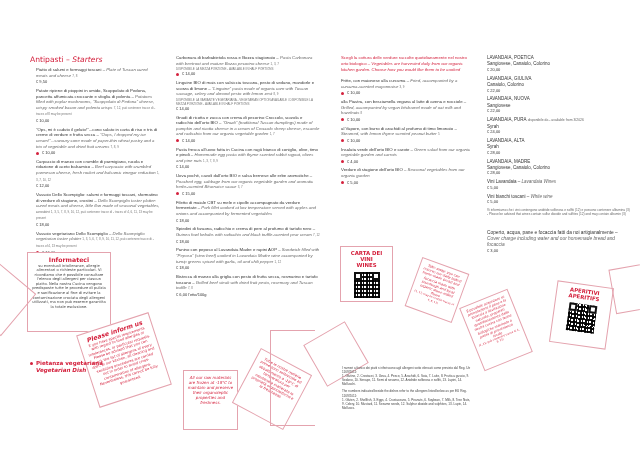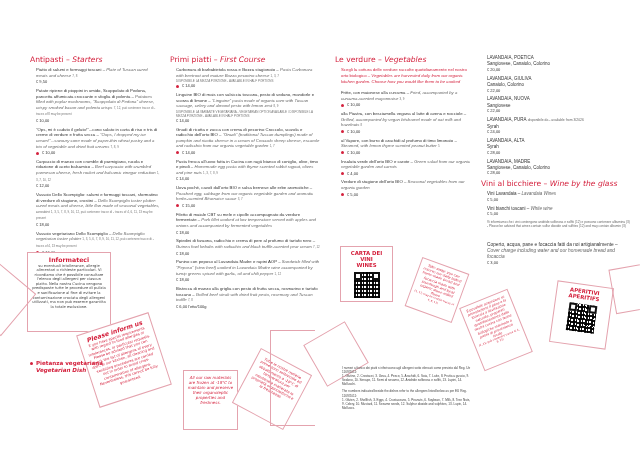--- a/index.html
+++ b/index.html
@@ -45,38 +45,36 @@
       <div class="item"><span class="it">Piatto di salumi e formaggi toscani</span> – <span class="en">Plate of Tuscan cured meats and cheese</span> <span class="al">7, 8</span><span class="price">€ 9,50</span></div>
       <div class="item"><span class="it">Patate ripiene di pioppini in umido, Scoppolato di Pedona, pancetta affumicata croccante e sfoglia di polenta</span> – <span class="en">Potatoes filled with poplar mushrooms, "Scoppolato di Pedona" cheese, crispy smoked bacon and polenta crisps</span> <span class="al">7, 12, può contenere tracce di - traces of 8 may be present</span><span class="price">€ 10,00</span></div>
       <div class="item"><span class="it">"Ops, mi è caduto il gelato!"...cono salato in carta di riso e tris di creme di verdure e frutta secca</span> – <span class="en">"Oops, I dropped my ice cream!"...savoury cone made of paper-thin wheat pastry and a trio of vegetable and dried fruit creams</span> <span class="al">7, 8, 9</span><span class="price dot">€ 10,00</span></div>
       <div class="item"><span class="it">Carpaccio di manzo con crumble di parmigiano, rucola e riduzione di aceto balsamico</span> – <span class="en">Beef carpaccio with crumbled parmesan cheese, fresh rocket and balsamic vinegar reduction</span> <span class="al">1, 3, 7, 10, 12</span><span class="price">€ 12,00</span></div>
       <div class="item"><span class="it">Vassoio Dello Scompiglio: salumi e formaggi toscani, sformatino di verdure di stagione, crostini</span> – <span class="en">Dello Scompiglio taster platter: cured meats and cheese, little flan made of seasonal vegetables, crostini</span> <span class="al">1, 3, 5, 7, 8, 9, 10, 12, può contenere tracce di - traces of 4, 6, 11, 13 may be present</span><span class="price">€ 18,00</span></div>
       <div class="item"><span class="it">Vassoio vegetariano Dello Scompiglio</span> – <span class="en">Dello Scompiglio vegetarian taster platter</span> <span class="al">1, 3, 5, 6, 7, 8, 9, 10, 11, 12, può contenere tracce di - traces of 4, 13 may be present</span><span class="price dot">€ 16,00</span></div>
     </div>
 </div>
 
 <div class="col" style="left:170px;width:150px;top:37px;">
-  <div class="sec-title"><span>Primi piatti</span> – <i>First Course</i></div>
   <div id="primi-list">
       <div class="item"><span class="it">Carbonara di barbabietola rossa e Bozza stagionato</span> – <span class="en">Pasta Carbonara with beetroot and mature Bozza pecorino cheese</span> <span class="al">1, 3, 7</span><span class="note">Disponibile la mezza porzione - Available in half portions</span><span class="price dot">€ 14,00</span></div>
       <div class="item"><span class="it">Linguine BIO di mais con salsiccia toscana, pesto di sedano, mandorle e scorza di limone</span> – <span class="en">"Linguine" pasta made of organic corn with Tuscan sausage, celery and almond pesto with lemon zest</span> <span class="al">8, 9</span><span class="note">Disponibile la variante vegetariana - Vegetarian option available / Disponibile la mezza porzione - Available in half portions</span><span class="price">€ 14,00</span></div>
       <div class="item"><span class="it">Gnudi di ricotta e zucca con crema di pecorino Croccolo, scarola e radicchio dell'orto BIO</span> – <span class="en">"Gnudi" (traditional Tuscan dumplings) made of pumpkin and ricotta cheese in a cream of Croccolo sheep cheese, escarole and radicchio from our organic vegetable garden</span> <span class="al">1, 7</span><span class="price dot">€ 14,00</span></div>
       <div class="item"><span class="it">Pasta fresca all'uovo fatta in Cucina con ragù bianco di coniglio, olive, timo e pinoli</span> – <span class="en">Homemade egg pasta with thyme scented rabbit ragout, olives and pine nuts</span> <span class="al">1, 3, 7, 8, 9</span><span class="price">€ 14,00</span></div>
     </div>
   <div id="secondi-list">
       <div class="item"><span class="it">Uova poché, cavoli dall'orto BIO e salsa bernese alle erbe aromatiche</span> – <span class="en">Poached egg, cabbage from our organic vegetable garden and aromatic herbs-scented Béarnaise sauce</span> <span class="al">3, 7</span><span class="price dot">€ 15,00</span></div>
       <div class="item"><span class="it">Filetto di maiale CBT su mele e cipolle accompagnato da verdure fermentate</span> – <span class="en">Pork fillet cooked at low temperature served with apples and onions and accompanied by fermented vegetables</span> <span class="al"></span><span class="price">€ 18,00</span></div>
       <div class="item"><span class="it">Spiedini di faraona, radicchio e crema di pere al profumo di tartufo nero</span> – <span class="en">Guinea fowl kebabs with radicchio and black truffle-scented pear cream</span> <span class="al">7, 12</span><span class="price">€ 18,00</span></div>
       <div class="item"><span class="it">Panino con peposo al Lavandaia Madre e rapini AOP</span> – <span class="en">Sandwich filled with "Peposo" (stew beef) cooked in Lavandaia Madre wine accompanied by turnip greens spiced with garlic, oil and chili pepper</span> <span class="al">1, 12</span><span class="price">€ 18,00</span></div>
       <div class="item"><span class="it">Bistecca di manzo alla griglia con pesto di frutta secca, rosmarino e tartufo toscano</span> – <span class="en">Grilled beef steak with dried fruit pesto, rosemary and Tuscan truffle</span> <span class="al">7, 8</span><span class="price">€ 6,00 l'etto/100g</span></div>
     </div>
 </div>
 
 <div class="col" style="left:335px;width:140px;top:37px;">
-  <div class="sec-title"><span>Le verdure</span> – <i>Vegetables</i></div>
   <div class="intro"><span>Scegli la cottura delle verdure raccolte quotidianamente nel nostro orto biologico</span> – <i>Vegetables are harvested daily from our organic kitchen garden. Choose how you would like them to be cooked</i></div>
   <div id="verdure-list">
       <div class="item"><span class="it">Fritte, con maionese alla curcuma</span> – <span class="en">Fried, accompanied by a curcuma-scented mayonnaise</span> <span class="al">3, 9</span><span class="price dot">€ 10,00</span></div>
       <div class="item"><span class="it">alla Piastra, con besciamella vegana al latte di avena e nocciole</span> – <span class="en">Grilled, accompanied by vegan béchamel made of oat milk and hazelnuts</span> <span class="al">8</span><span class="price dot">€ 10,00</span></div>
       <div class="item"><span class="it">al Vapore, con burro di arachidi al profumo di timo limonato</span> – <span class="en">Steamed, with lemon thyme scented peanut butter</span> <span class="al">5</span><span class="price dot">€ 10,00</span></div>
     </div>
   <div id="contorni-list">
       <div class="item"><span class="it">Insalata verde dell'orto BIO e carote</span> – <span class="en">Green salad from our organic vegetable garden and carrots</span> <span class="al"></span><span class="price dot">€ 4,00</span></div>
       <div class="item"><span class="it">Verdure di stagione dell'orto BIO</span> – <span class="en">Seasonal vegetables from our organic garden</span> <span class="al"></span><span class="price dot">€ 5,00</span></div>
     </div>
@@ -84,21 +82,20 @@
 
 <div class="col" style="left:481px;width:150px;top:37px;">
   <div id="vini-list">
       <div class="wine"><span class="wn">Lavandaia, Poetica</span> <span class="av"></span><br><span>Sangiovese, Canaiolo, Colorino</span><br><span style="font-size:4px;">€ 20,00</span></div>
       <div class="wine"><span class="wn">Lavandaia, Giuliva</span> <span class="av"></span><br><span>Canaiolo, Colorino</span><br><span style="font-size:4px;">€ 22,00</span></div>
       <div class="wine"><span class="wn">Lavandaia, Nuova</span> <span class="av"></span><br><span>Sangiovese</span><br><span style="font-size:4px;">€ 22,00</span></div>
       <div class="wine"><span class="wn">Lavandaia, Pura</span> <span class="av">disponibile da - available from 3/2026</span><br><span>Syrah</span><br><span style="font-size:4px;">€ 24,00</span></div>
       <div class="wine"><span class="wn">Lavandaia, Alta</span> <span class="av"></span><br><span>Syrah</span><br><span style="font-size:4px;">€ 28,00</span></div>
       <div class="wine"><span class="wn">Lavandaia, Madre</span> <span class="av"></span><br><span>Sangiovese, Canaiolo, Colorino</span><br><span style="font-size:4px;">€ 28,00</span></div>
     </div>
-  <div class="sec-title" style="margin-top:2px;"><span>Vini al bicchiere</span> – <i>Wine by the glass</i></div>
   <div id="bicchiere-list">
       <div class="wine"><span>Vini Lavandaia</span> – <i style="color:#666">Lavandaia Wines</i><br><span style="font-size:4px;">€ 5,00</span></div>
       <div class="wine"><span>Vini bianchi toscani</span> – <i style="color:#666">White wine</i><br><span style="font-size:4px;">€ 5,00</span></div>
     </div>
   <div class="small-note">Vi informiamo che i vini contengono anidride solforosa e solfiti (12) e possono contenere albumina (3) - Please be advised that wines contain sulfur dioxide and sulfites (12) and may contain albumin (3)</div>
   <div class="item" style="margin-top:14px;font-size:4.8px;line-height:6px;">
     <span class="it">Coperto, acqua, pane e focaccia fatti da noi artigianalmente</span> – <span class="en">Cover charge including water and our homemade bread and focaccia</span>
     <span class="price">€ 3,00</span>
   </div>
 </div>

